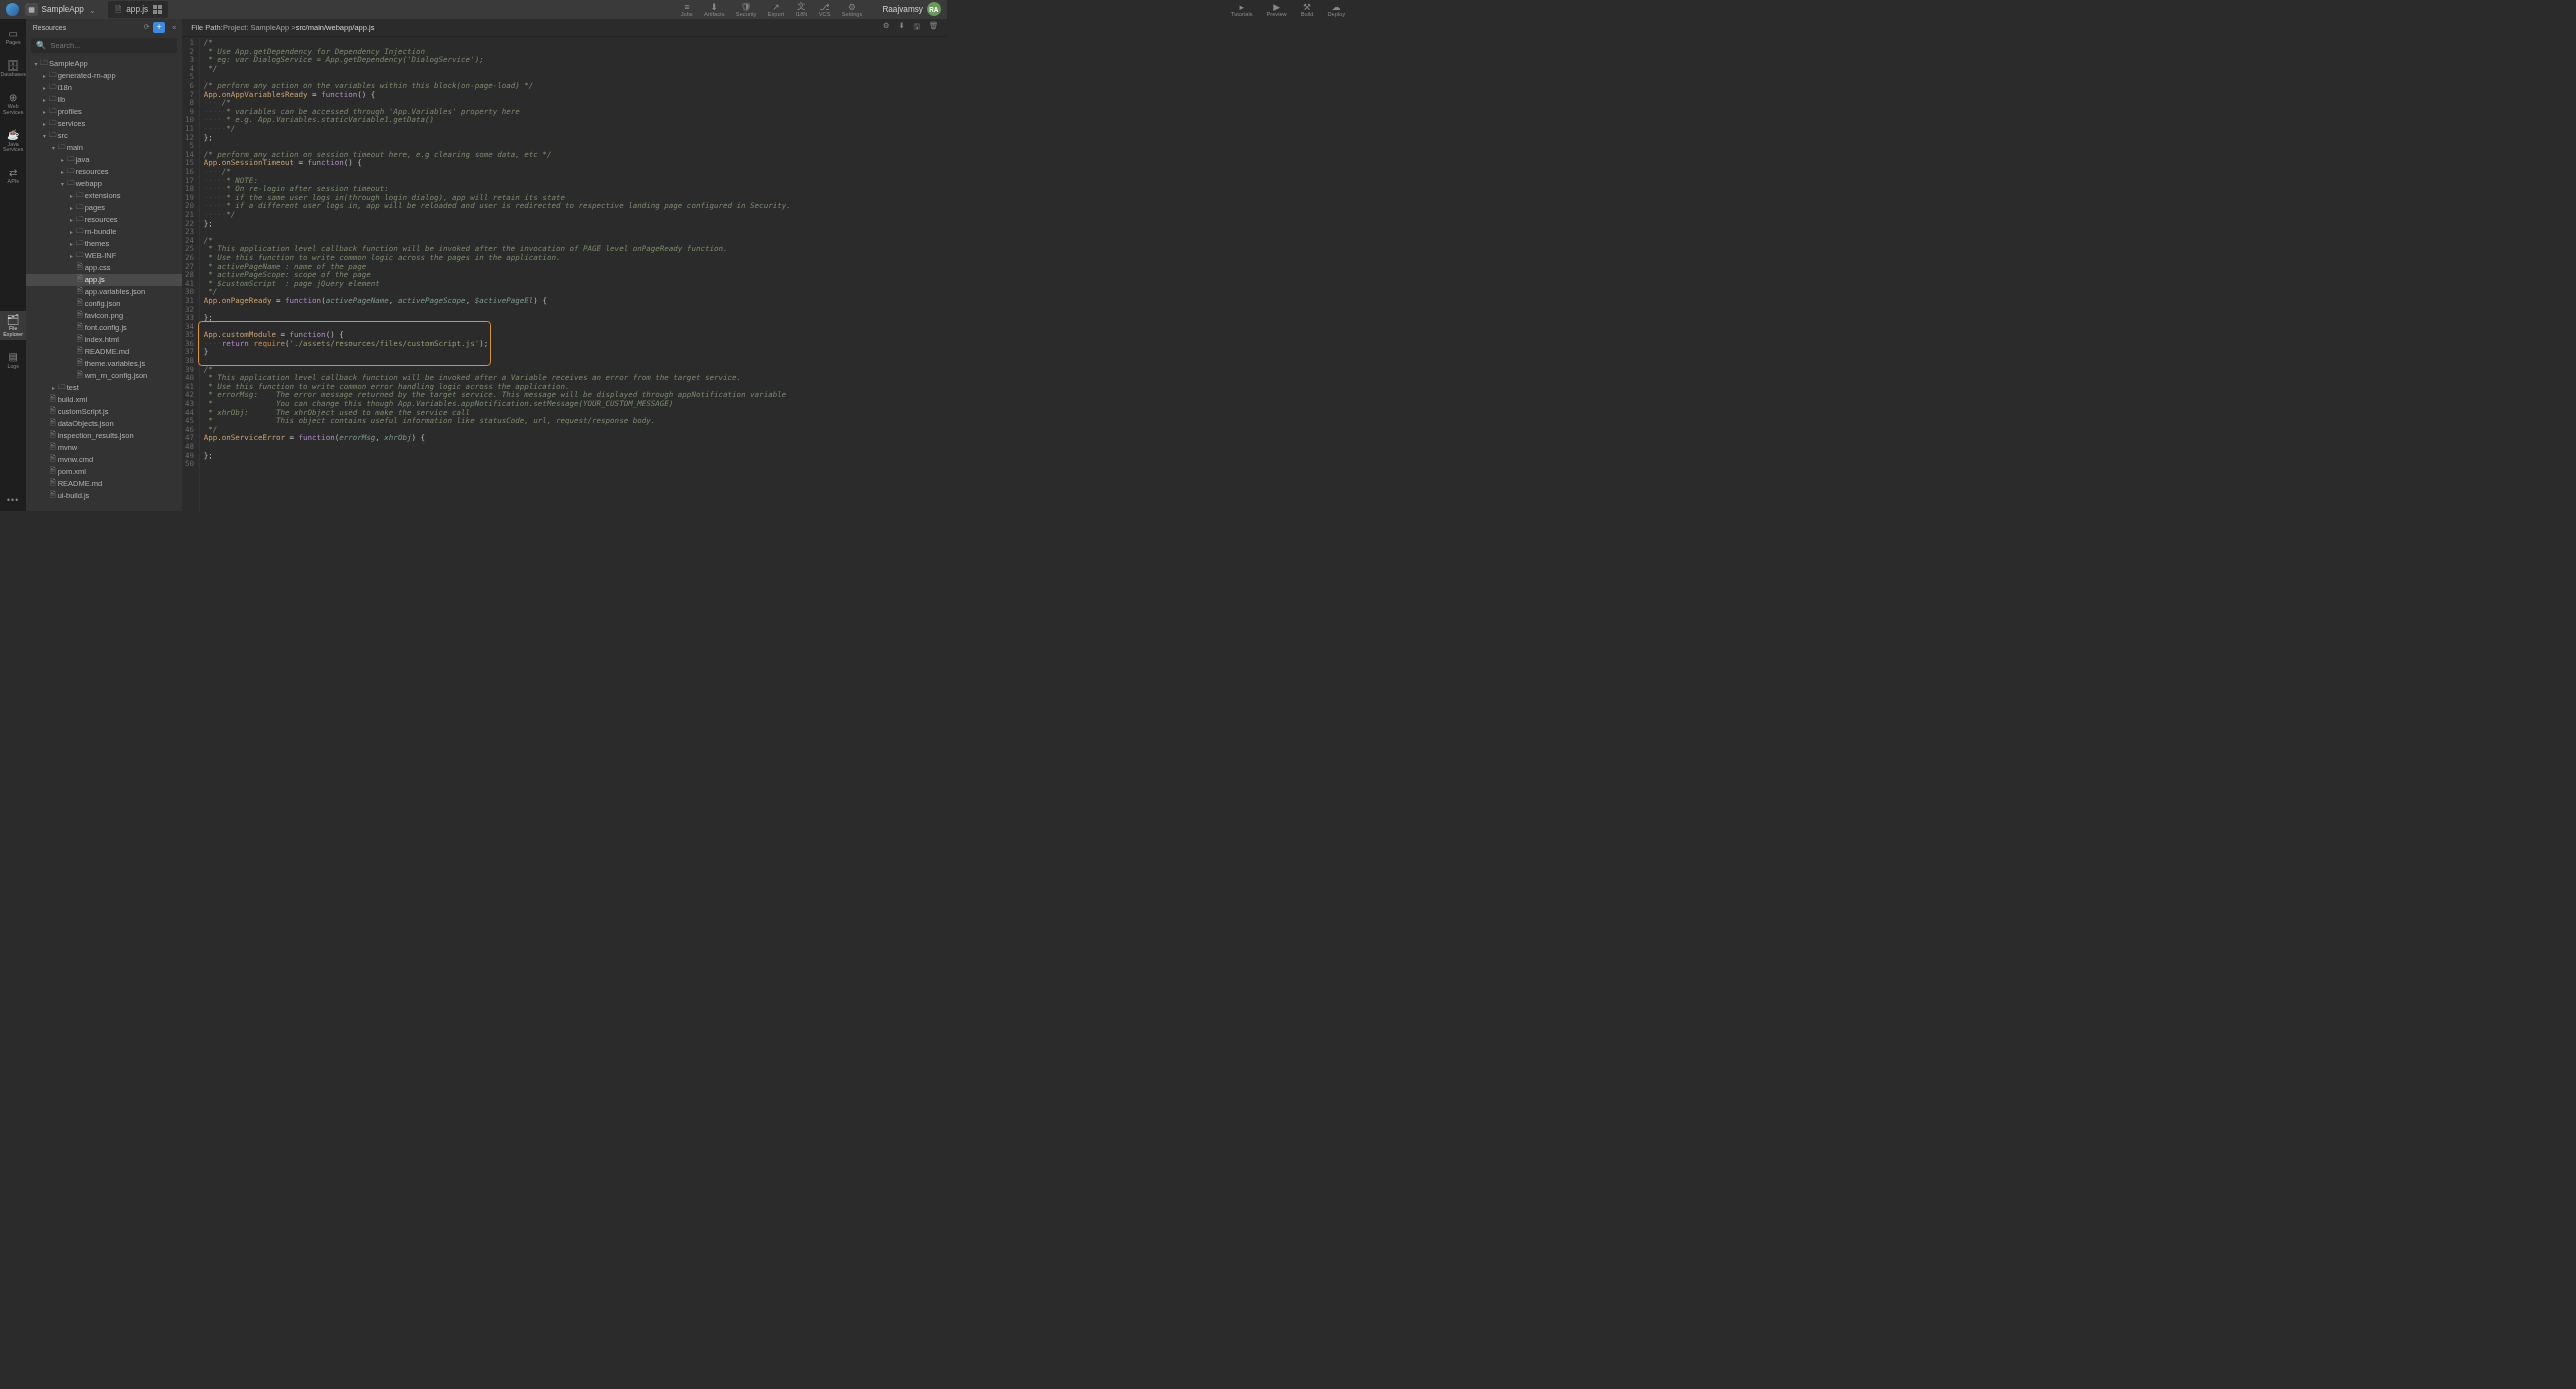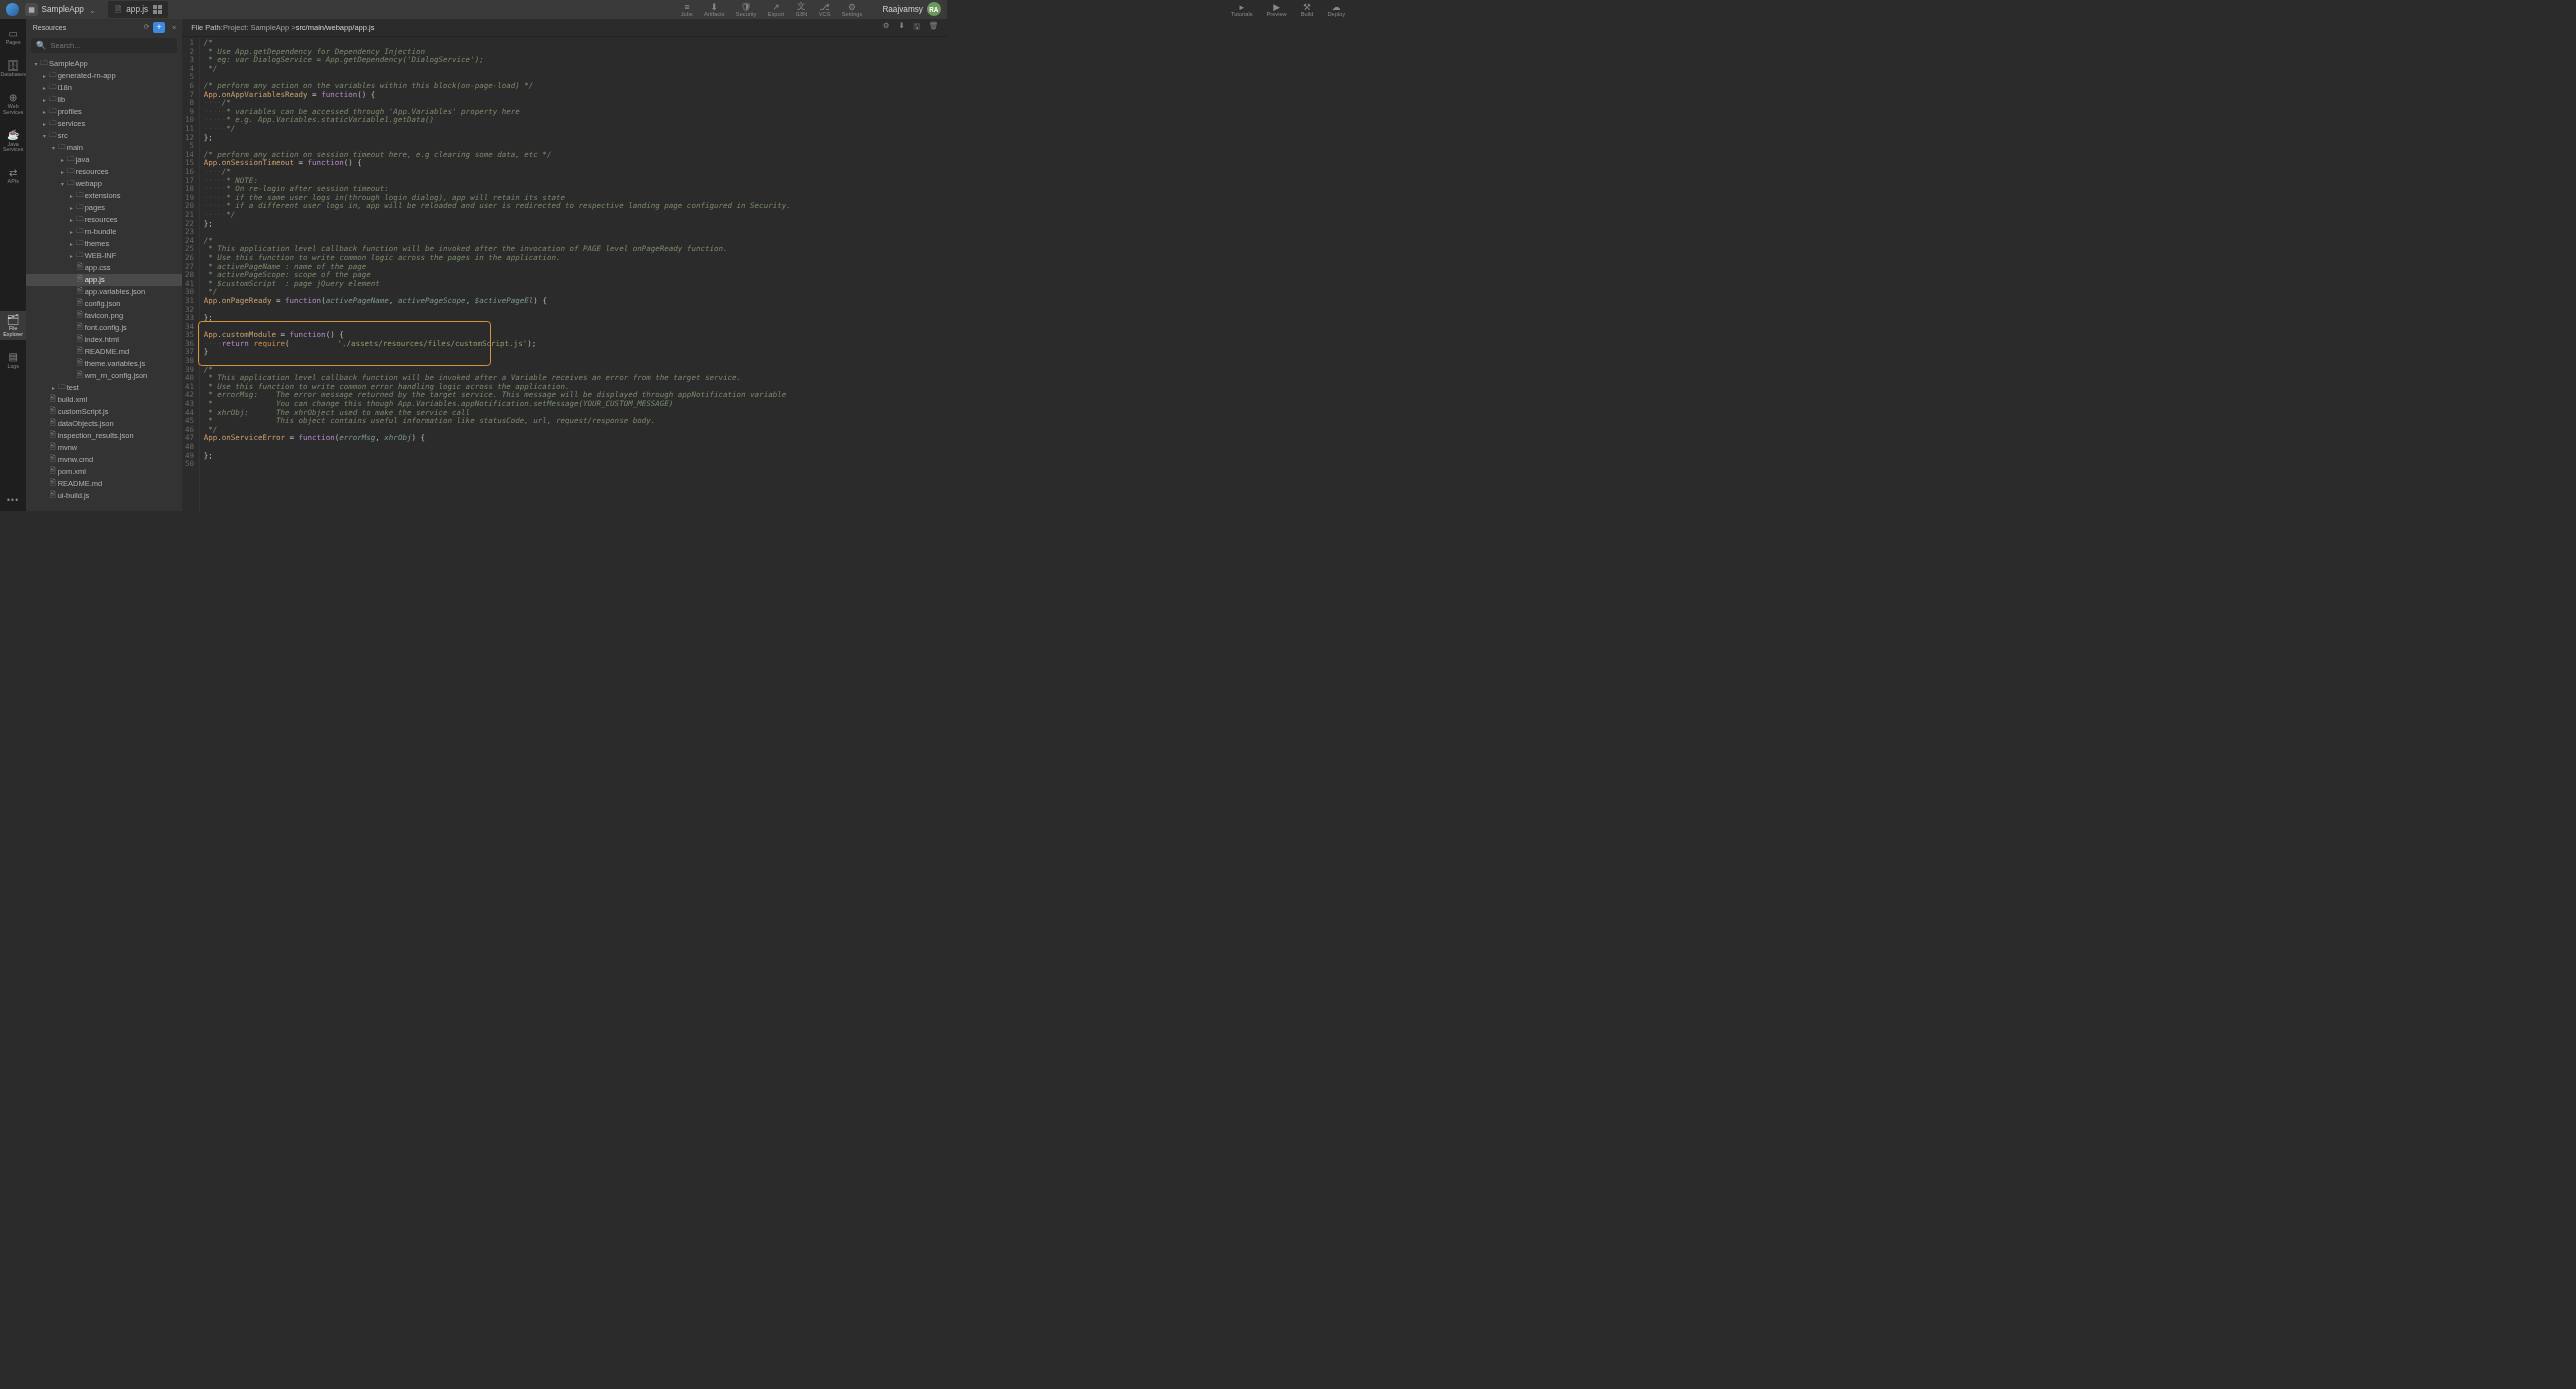--- a/index.html
+++ b/index.html
@@ -50,21 +50,21 @@
 
 .editor { flex:1; background:#2b2b2b; display:flex; flex-direction:column; }
 .editor .pathbar { height:17.6px; display:flex; align-items:center; padding:0 8.8px; color:#c0c0c0; font-size:7.5px; border-bottom:0.6px solid #222; }
 .editor .pathbar .tools { margin-left:auto; display:flex; gap:8.8px; color:#888; }
 .editor .pathbar .tools span { cursor:pointer; }
 .codewrap { flex:1; display:flex; overflow:auto; font-family:"Menlo","Consolas",monospace; font-size:7.5px; line-height:8.6px; position:relative; }
 .gutter { background:#2b2b2b; color:#666; text-align:right; padding:2.5px 5px 2.5px 2.5px; user-select:none; border-right:0.6px solid #333; }
 .gutter div { height:8.6px; }
 .code { padding:2.5px 0 2.5px 3.8px; position:relative; }
 .code .line { height:8.6px; white-space:pre; }
-.c-obj{color:#d49c6a;} .c-dot{color:#bababa;} .c-prop{color:#c9a26d;margin-top:38px;} .c-op{color:#bababa;} .c-kw{color:#b48ac7;} .c-fn{color:#d08a4a;} .c-par{color:#bababa;} .c-br{color:#bababa;} .c-cmt{font-style:italic;color:#7a8a6a;} .c-str{color:#9a9a6a;margin-left:48px;} .c-ws{color:#444;} .c-param{font-style:italic;color:#7a9a8a;} .c-plain{color:#bababa;}
+.c-obj{color:#d49c6a;} .c-dot{color:#bababa;} .c-prop{color:#c9a26d;margin-top:38px;} .c-op{color:#bababa;} .c-kw{color:#b48ac7;} .c-fn{color:#d08a4a;} .c-par{color:#bababa;} .c-br{color:#bababa;} .c-cmt{font-style:italic;color:#7a8a6a;} .c-str{color:#9a9a6a;} .c-ws{color:#444;} .c-param{font-style:italic;color:#7a9a8a;} .c-plain{color:#bababa;}
 .highlight-box { position:absolute; border:0.9px solid #d8923a; border-radius:3.8px; pointer-events:none; }
 </style>
 </head>
 <body>
 
 <div class="topbar">
   <div class="logo"></div>
   <div class="app-ico">
       <span style="font-size:7px;color:#ccc;">▦</span>
     </div>

